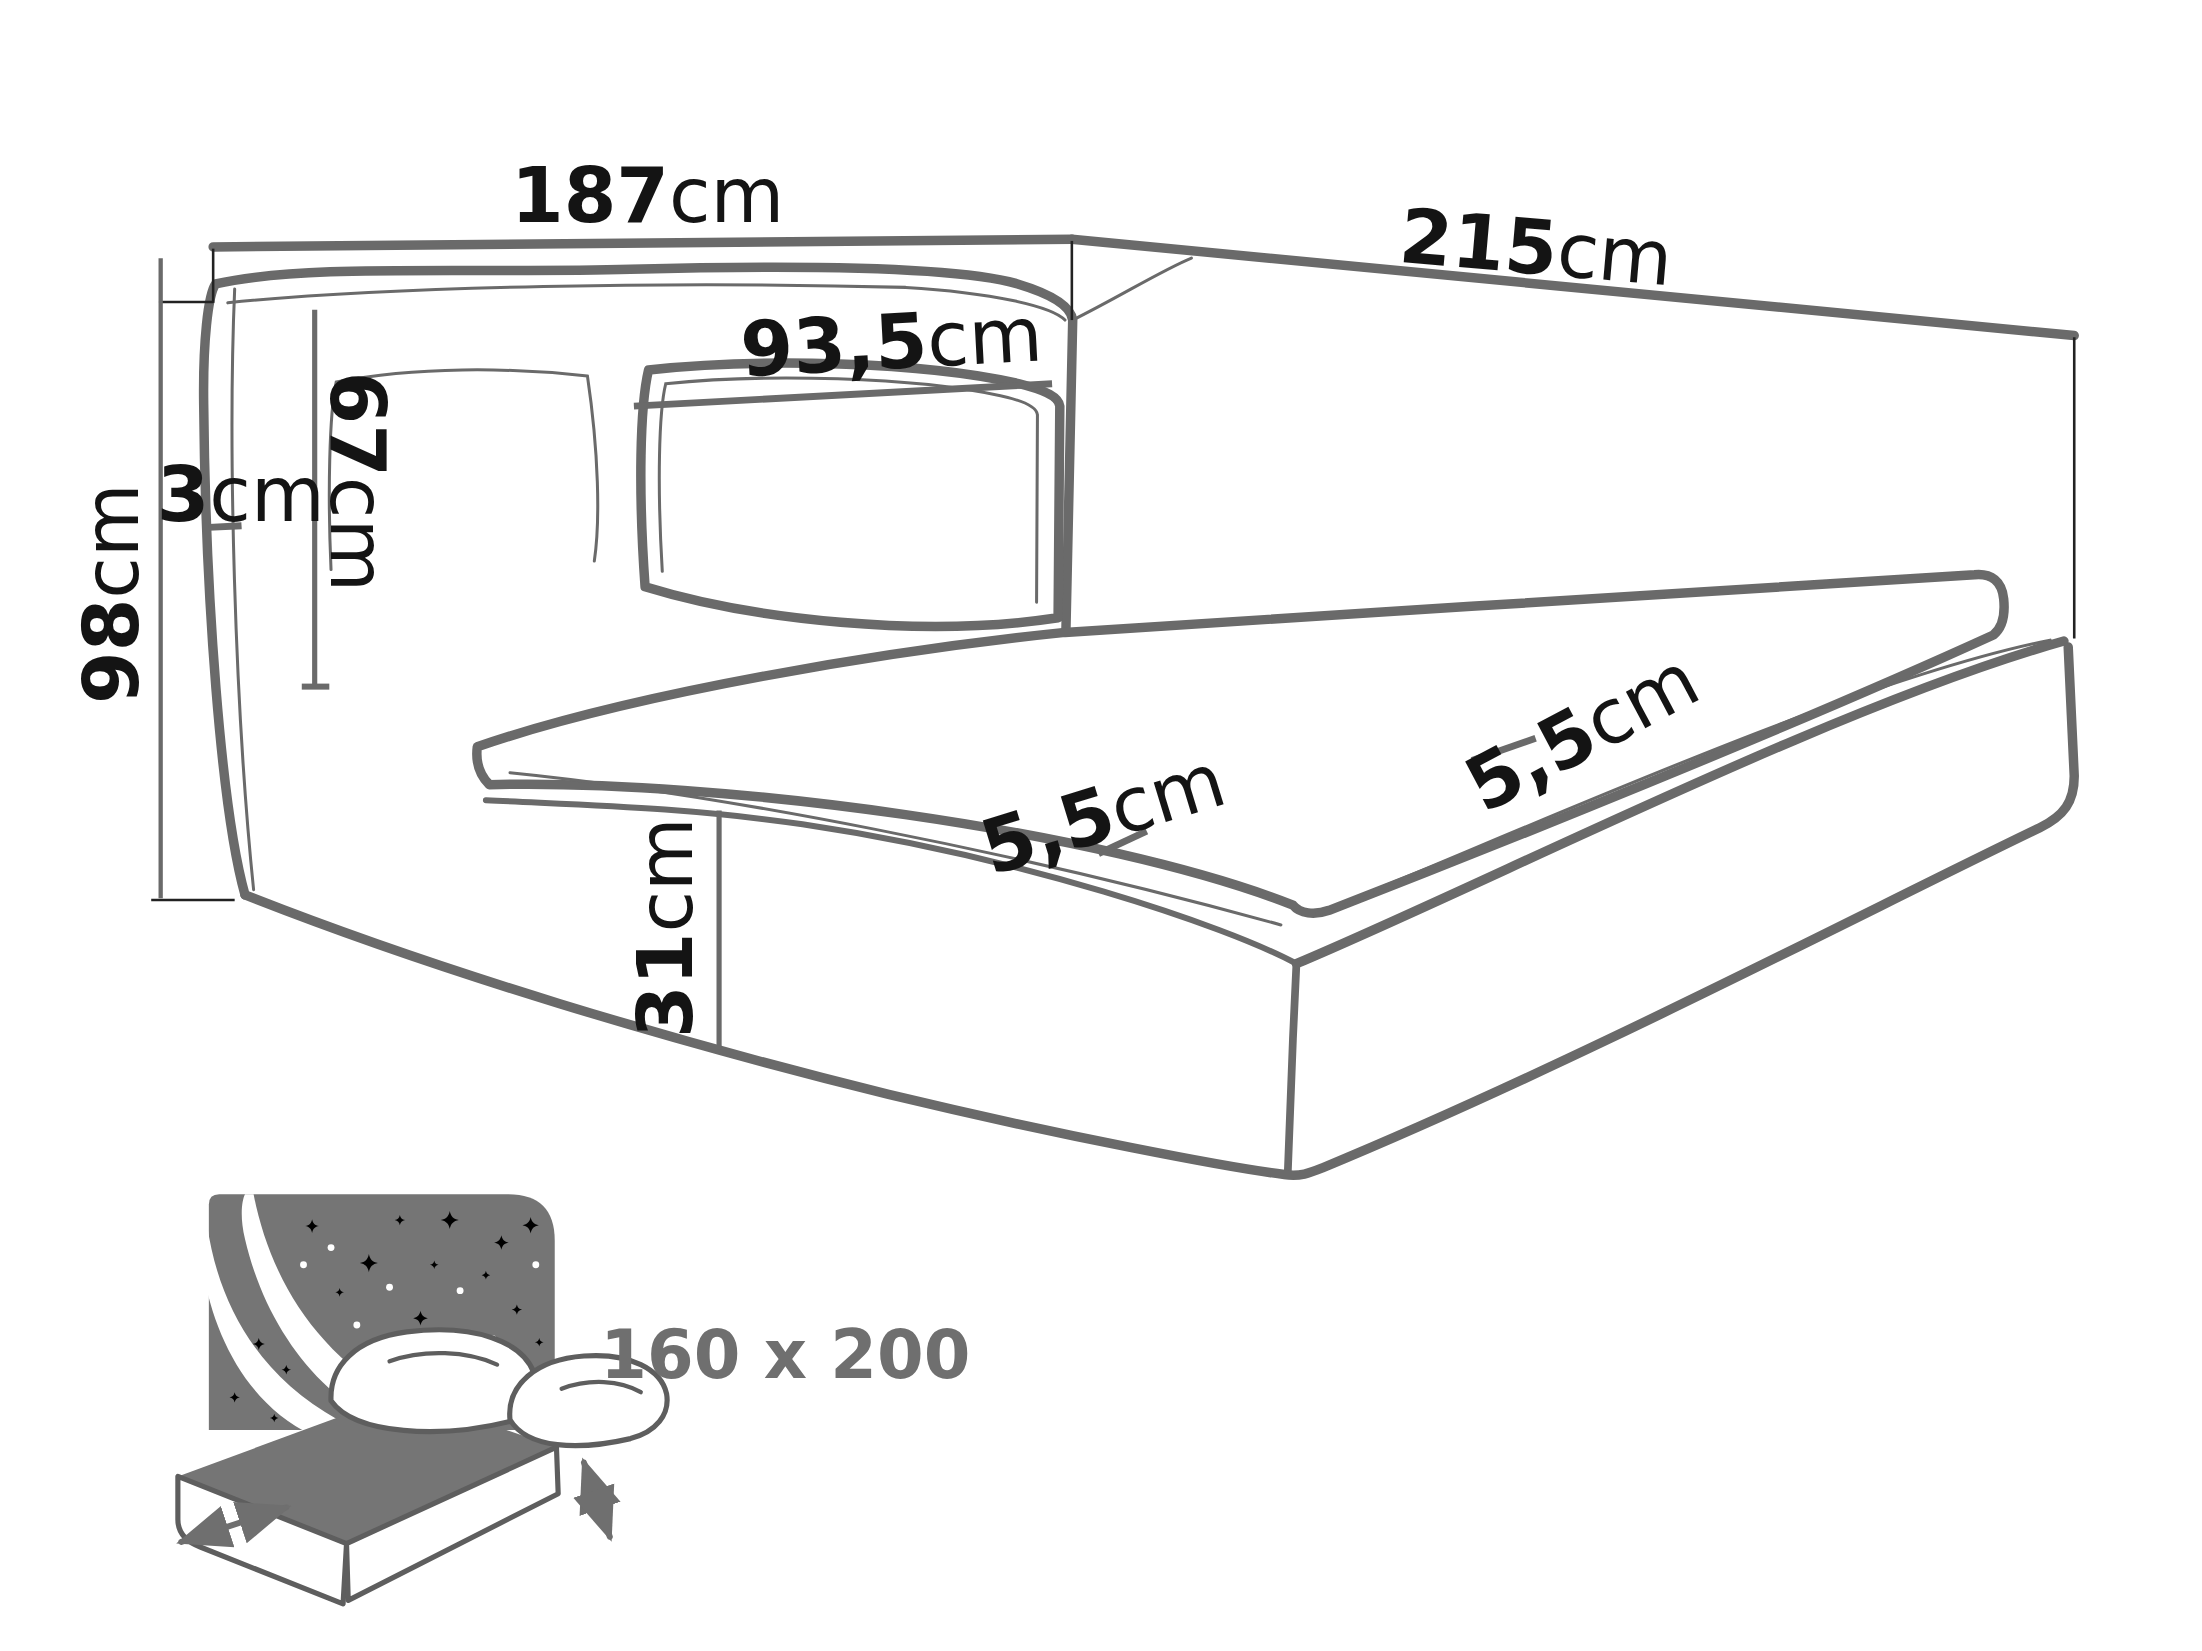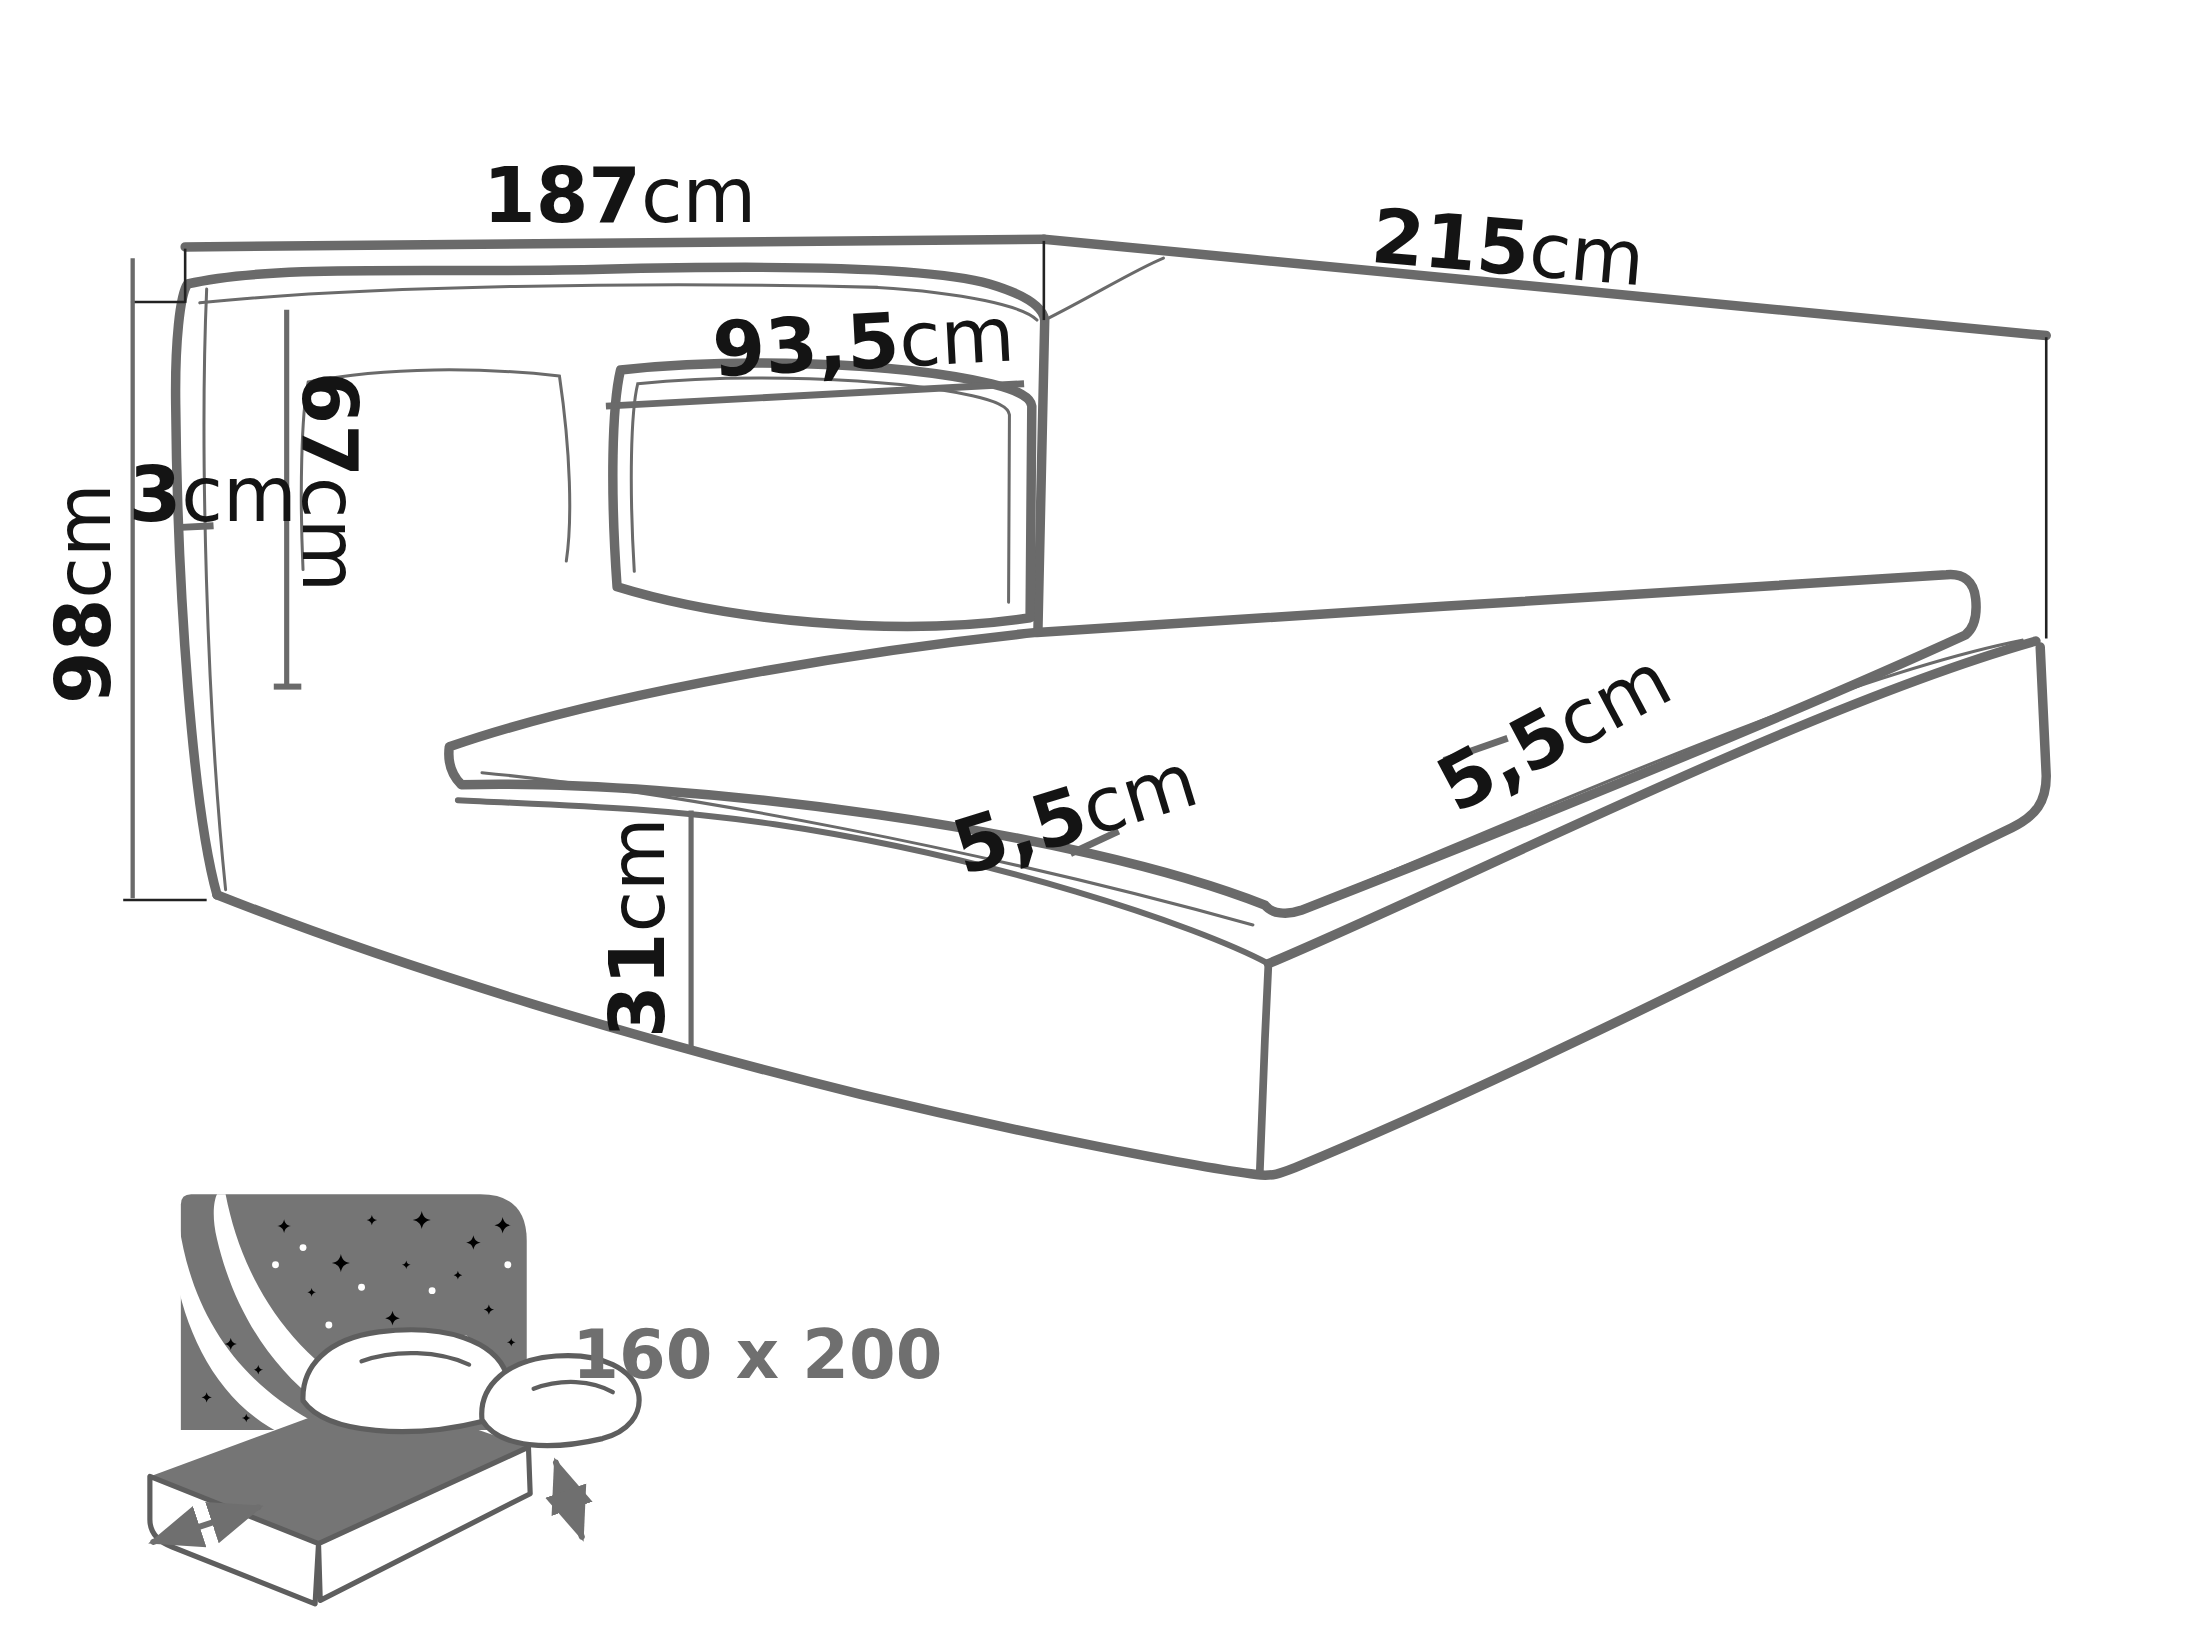--- a/index.html
+++ b/index.html
@@ -4,21 +4,21 @@
 <style>
   :root{
     --line:#6a6a6a;
     --text:#141414;
     --muted:#6f6f6f;
     --icon:#757575;
     --icon-stroke:#5e5e5e;
     --bg:#ffffff;
   }
   html,body{margin:0;padding:0;background:var(--bg);}
-  .stage{width:1750px;height:1652px;position:relative;background:var(--bg);}
+  .stage{width:1750px;height:1652px;position:relative;background:var(--bg);margin-left:28px;}
   svg{display:block;width:2203px;height:1652px;}
   
   .stroke-xl{fill:none;stroke:var(--line);stroke-width:11;stroke-linecap:round;stroke-linejoin:round;}
   .stroke-lg{fill:none;stroke:var(--line);stroke-width:9;stroke-linecap:round;stroke-linejoin:round;}
   .stroke-md{fill:none;stroke:var(--line);stroke-width:7;stroke-linecap:round;stroke-linejoin:round;}
   .stroke-dim{fill:none;stroke:var(--line);stroke-width:6;stroke-linecap:butt;}
   .stroke-thin{fill:none;stroke:var(--line);stroke-width:3.5;stroke-linecap:round;}
   .stroke-tick{fill:none;stroke:#222222;stroke-width:3;stroke-linecap:butt;}
   .fill-white{fill:#ffffff;stroke:none;}
   .dim{font-family:"DejaVu Sans","Liberation Sans",sans-serif;font-size:88px;font-weight:bold;fill:var(--text);text-anchor:middle;}

